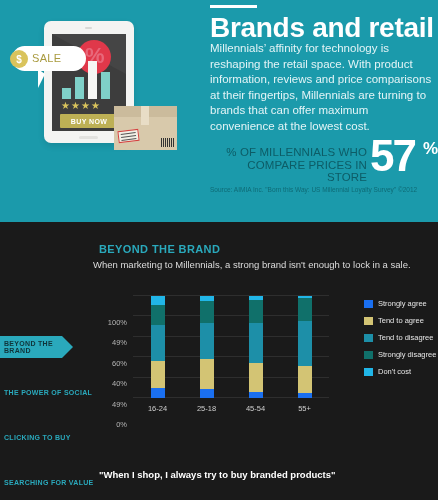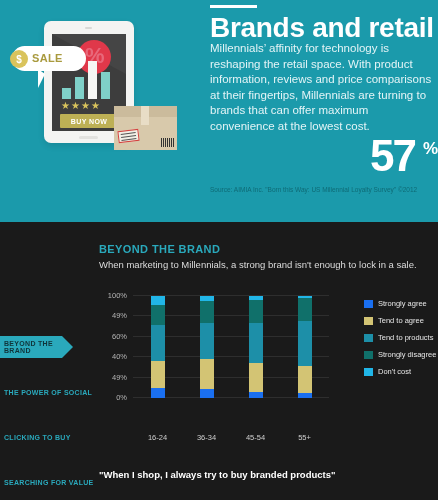--- a/index.html
+++ b/index.html
@@ -49,21 +49,21 @@
     display:flex; align-items:center; justify-content:center;
   }
 
   
   .bubble {
     position:absolute; left:4px; top:32px; width:74px; height:25px;
     background:#fff; border-radius:13px;
   }
   .bubble-tail{ position:absolute; left:30px; top:55px; width:0; height:0;
     border-left:7px solid #fff; border-top:5px solid transparent; border-bottom:14px solid transparent;}
-  .bubble-text{ position:absolute; left:24px; top:38px; color:#a99a3e; font-size:11px; font-weight:bold; letter-spacing:.3px;text-align:center;}
+  .bubble-text{ position:absolute; left:24px; top:38px; color:#a99a3e; font-size:11px; font-weight:normal; letter-spacing:.3px;text-align:center;}
   .coin{
     position:absolute; left:2px; top:36px; width:18px; height:18px; border-radius:50%;
     background:#d9c35c; color:#fff; font-size:10px; font-weight:bold;
     display:flex; align-items:center; justify-content:center;
   }
 
   
   .box { position:absolute; left:106px; top:92px; width:63px; height:44px; }
   .box-top { position:absolute; left:0; top:0; width:63px; height:11px; background:#cbbb9c; }
   .box-body { position:absolute; left:0; top:11px; width:63px; height:33px; background:#d8c9ab; }
@@ -96,33 +96,33 @@
   
   .nav { position:absolute; left:0; top:114px; width:100px; }
   .nav-item { position:relative; height:22px; display:flex; align-items:center;
     padding-left:4px; color:#2aa9bc; font-size:7px; font-weight:bold; letter-spacing:.3px; margin-bottom:23px;}
   .nav-item.active { background:#2aa9bc; color:#10343a; width:62px; }
   .nav-item.active::after { content:""; position:absolute; right:-11px; top:0; width:0; height:0;
     border-top:11px solid transparent; border-bottom:11px solid transparent; border-left:11px solid #2aa9bc;}
 
   
   .sec-title { position:absolute; left:99px; top:21px; color:#2aa9bc; font-size:11px; font-weight:bold; letter-spacing:.4px;}
-  .sec-sub { position:absolute; left:99px; top:37px; width:320px; color:#dcdcdc; font-size:9.5px;}
+  .sec-sub { position:absolute; left:93px; top:37px; width:320px; color:#dcdcdc; font-size:9.5px;}
 
   
   .chart { position:absolute; left:99px; top:68px; width:230px; height:130px; }
   .plot { position:absolute; left:34px; top:6px; right:0; height:102px; }
   .grid-line { position:absolute; left:0; right:0; height:1px; background:#2e2e2e; }
   .ytick { position:absolute; right:100%; margin-right:6px; transform:translateY(-50%);
-    color:#b5b5b5; font-size:7.5px; white-space:nowrap; }
+    color:#b5b5b5; font-size:7.5px; white-space:nowrap;margin-top:27px; }
   .bars { position:absolute; left:0; top:0; right:0; bottom:0; display:flex; }
   .bar-slot { flex:1; position:relative; display:flex; justify-content:center; }
   .bar { position:absolute; bottom:0; width:14px; height:100%; display:flex; flex-direction:column; }
   .seg { width:100%; }
-  .xtick { position:absolute; top:108px; width:100%; text-align:center; color:#cfcfcf; font-size:7.5px;margin-top:29px;}
+  .xtick { position:absolute; top:108px; width:100%; text-align:center; color:#cfcfcf; font-size:7.5px;}
 
   
   .legend { position:absolute; left:364px; top:68px; width:68px;margin-top:8px; }
   .leg-row { display:flex; align-items:center; height:11px; margin-bottom:6px; }
   .leg-sw { width:9px; height:8px; margin-right:5px; flex:none; }
   .leg-tx { color:#e6e6e6; font-size:7.5px; white-space:nowrap; }
 
   .caption { position:absolute; left:99px; top:246px; width:260px;
     color:#fff; font-size:9.5px; font-weight:bold; line-height:14px;}
 </style>
@@ -163,20 +163,21 @@
           </div>
         <div class="barcode"></div>
       </div>
     </div>
 
     <div class="hero-rule"></div>
     <div class="hero-title">Brands and retail</div>
     <div class="hero-body">Millennials’ affinity for technology is reshaping the retail space. With product information, reviews and price comparisons at their fingertips, Millennials are turning to brands that can offer maximum convenience at the lowest cost.</div>
 
     <div class="statrow">
+      <div class="stat-label">% OF MILLENNIALS WHO COMPARE PRICES IN STORE</div>
       <div class="stat-num">57</div>
       <div class="stat-pct">%</div>
     </div>
 
     <div class="source">Source: AIMIA Inc. "Born this Way: US Millennial Loyalty Survey" ©2012</div>
   </div>
 
   <div class="lower">
 
     <div class="nav">
@@ -229,21 +230,21 @@
               <div class="xtick">16-24</div>
             </div>
             <div class="bar-slot">
               <div class="bar">
                 <div class="seg" style="height: 5%; background: rgb(33, 182, 232);"></div>
                 <div class="seg" style="height: 21%; background: rgb(16, 112, 106);"></div>
                 <div class="seg" style="height: 36%; background: rgb(29, 143, 168);"></div>
                 <div class="seg" style="height: 29%; background: rgb(211, 196, 116);"></div>
                 <div class="seg" style="height: 9%; background: rgb(26, 111, 240);"></div>
               </div>
-              <div class="xtick">36-34</div>
+              <div class="xtick">25-18</div>
             </div>
             <div class="bar-slot">
               <div class="bar">
                 <div class="seg" style="height: 4%; background: rgb(33, 182, 232);"></div>
                 <div class="seg" style="height: 22%; background: rgb(16, 112, 106);"></div>
                 <div class="seg" style="height: 40%; background: rgb(29, 143, 168);"></div>
                 <div class="seg" style="height: 28%; background: rgb(211, 196, 116);"></div>
                 <div class="seg" style="height: 6%; background: rgb(26, 111, 240);"></div>
               </div>
               <div class="xtick">45-54</div>
@@ -266,21 +267,21 @@
         <div class="leg-row">
           <span class="leg-sw" style="background: rgb(26, 111, 240);"></span>
           <span class="leg-tx">Strongly agree</span>
         </div>
         <div class="leg-row">
           <span class="leg-sw" style="background: rgb(211, 196, 116);"></span>
           <span class="leg-tx">Tend to agree</span>
         </div>
         <div class="leg-row">
           <span class="leg-sw" style="background: rgb(29, 143, 168);"></span>
-          <span class="leg-tx">Tend to products</span>
+          <span class="leg-tx">Tend to disagree</span>
         </div>
         <div class="leg-row">
           <span class="leg-sw" style="background: rgb(16, 112, 106);"></span>
           <span class="leg-tx">Strongly disagree</span>
         </div>
         <div class="leg-row">
           <span class="leg-sw" style="background: rgb(33, 182, 232);"></span>
           <span class="leg-tx">Don't cost</span>
         </div>
       </div>

